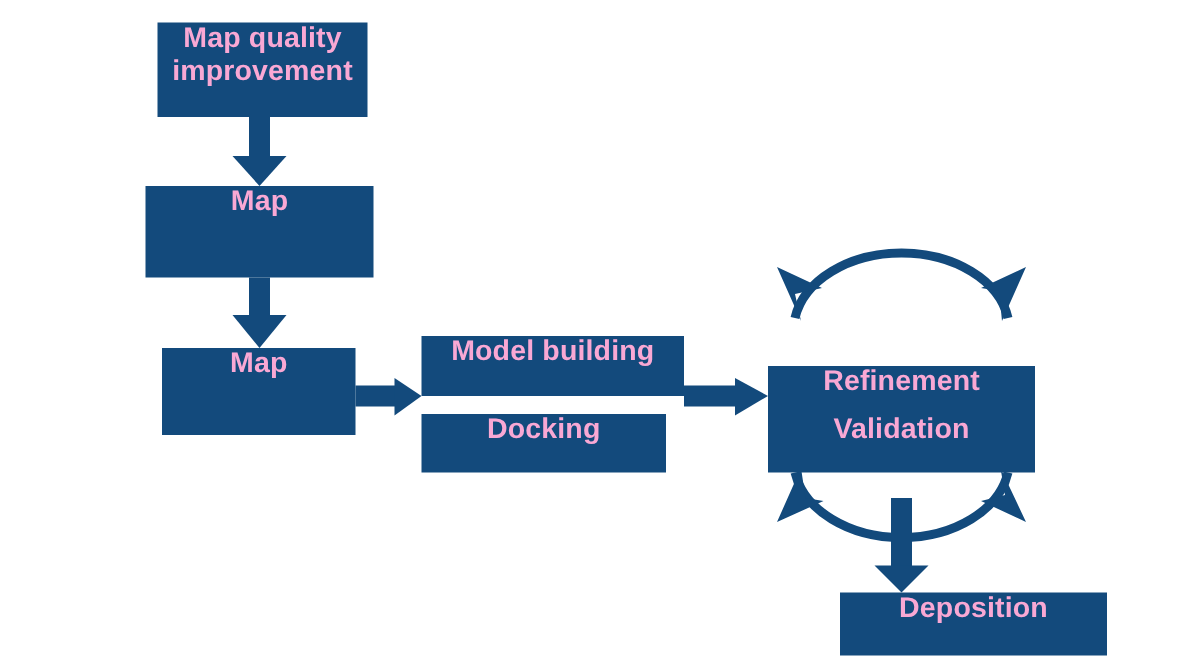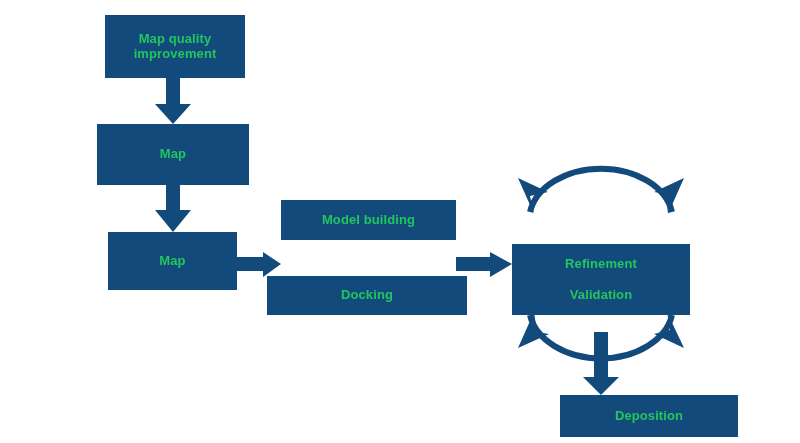--- a/index.html
+++ b/index.html
@@ -14,26 +14,25 @@
     position: relative;
     width: 800px;
     height: 443px;
     background: #ffffff;
     overflow: hidden;
   }
   .node {
     position: absolute;
     box-sizing: border-box;
     background: #134A7C;
-    color: #22c55e;
+    color: #f9a8d4;
     display: flex;
-    align-items: center;
     justify-content: center;
     text-align: center;
-    font-size: 13px;
+    font-size: 19px;
     font-weight: bold;
     line-height: 1.15;
     letter-spacing: 0.1px;
     z-index: 3;
   }
   .node span {
     display: block;
     padding: 0 6px;
   }
   svg.arrows {
@@ -114,25 +113,25 @@
         <span>Map</span>
       </span>
   </div>
 
   <div class="node" style="left:108px; top:232px; width:129px; height:58px;">
     <span>
         <span>Map</span>
       </span>
   </div>
 
-  <div class="node" style="left:281px; top:200px; width:175px; height:40px;">
+  <div class="node" style="left:281px; top:224px; width:175px; height:40px;">
     <span>Model building</span>
   </div>
 
-  <div class="node" style="left:267px; top:276px; width:200px; height:39px;">
+  <div class="node" style="left:281px; top:276px; width:163px; height:39px;">
     <span>Docking</span>
   </div>
 
   <div class="node" style="left:512px; top:212px; width:178px; height:41px;margin-top:32px;">
     <span>Refinement</span>
   </div>
 
   <div class="node" style="left:512px; top:276px; width:178px; height:39px;">
     <span>Validation</span>
   </div>

